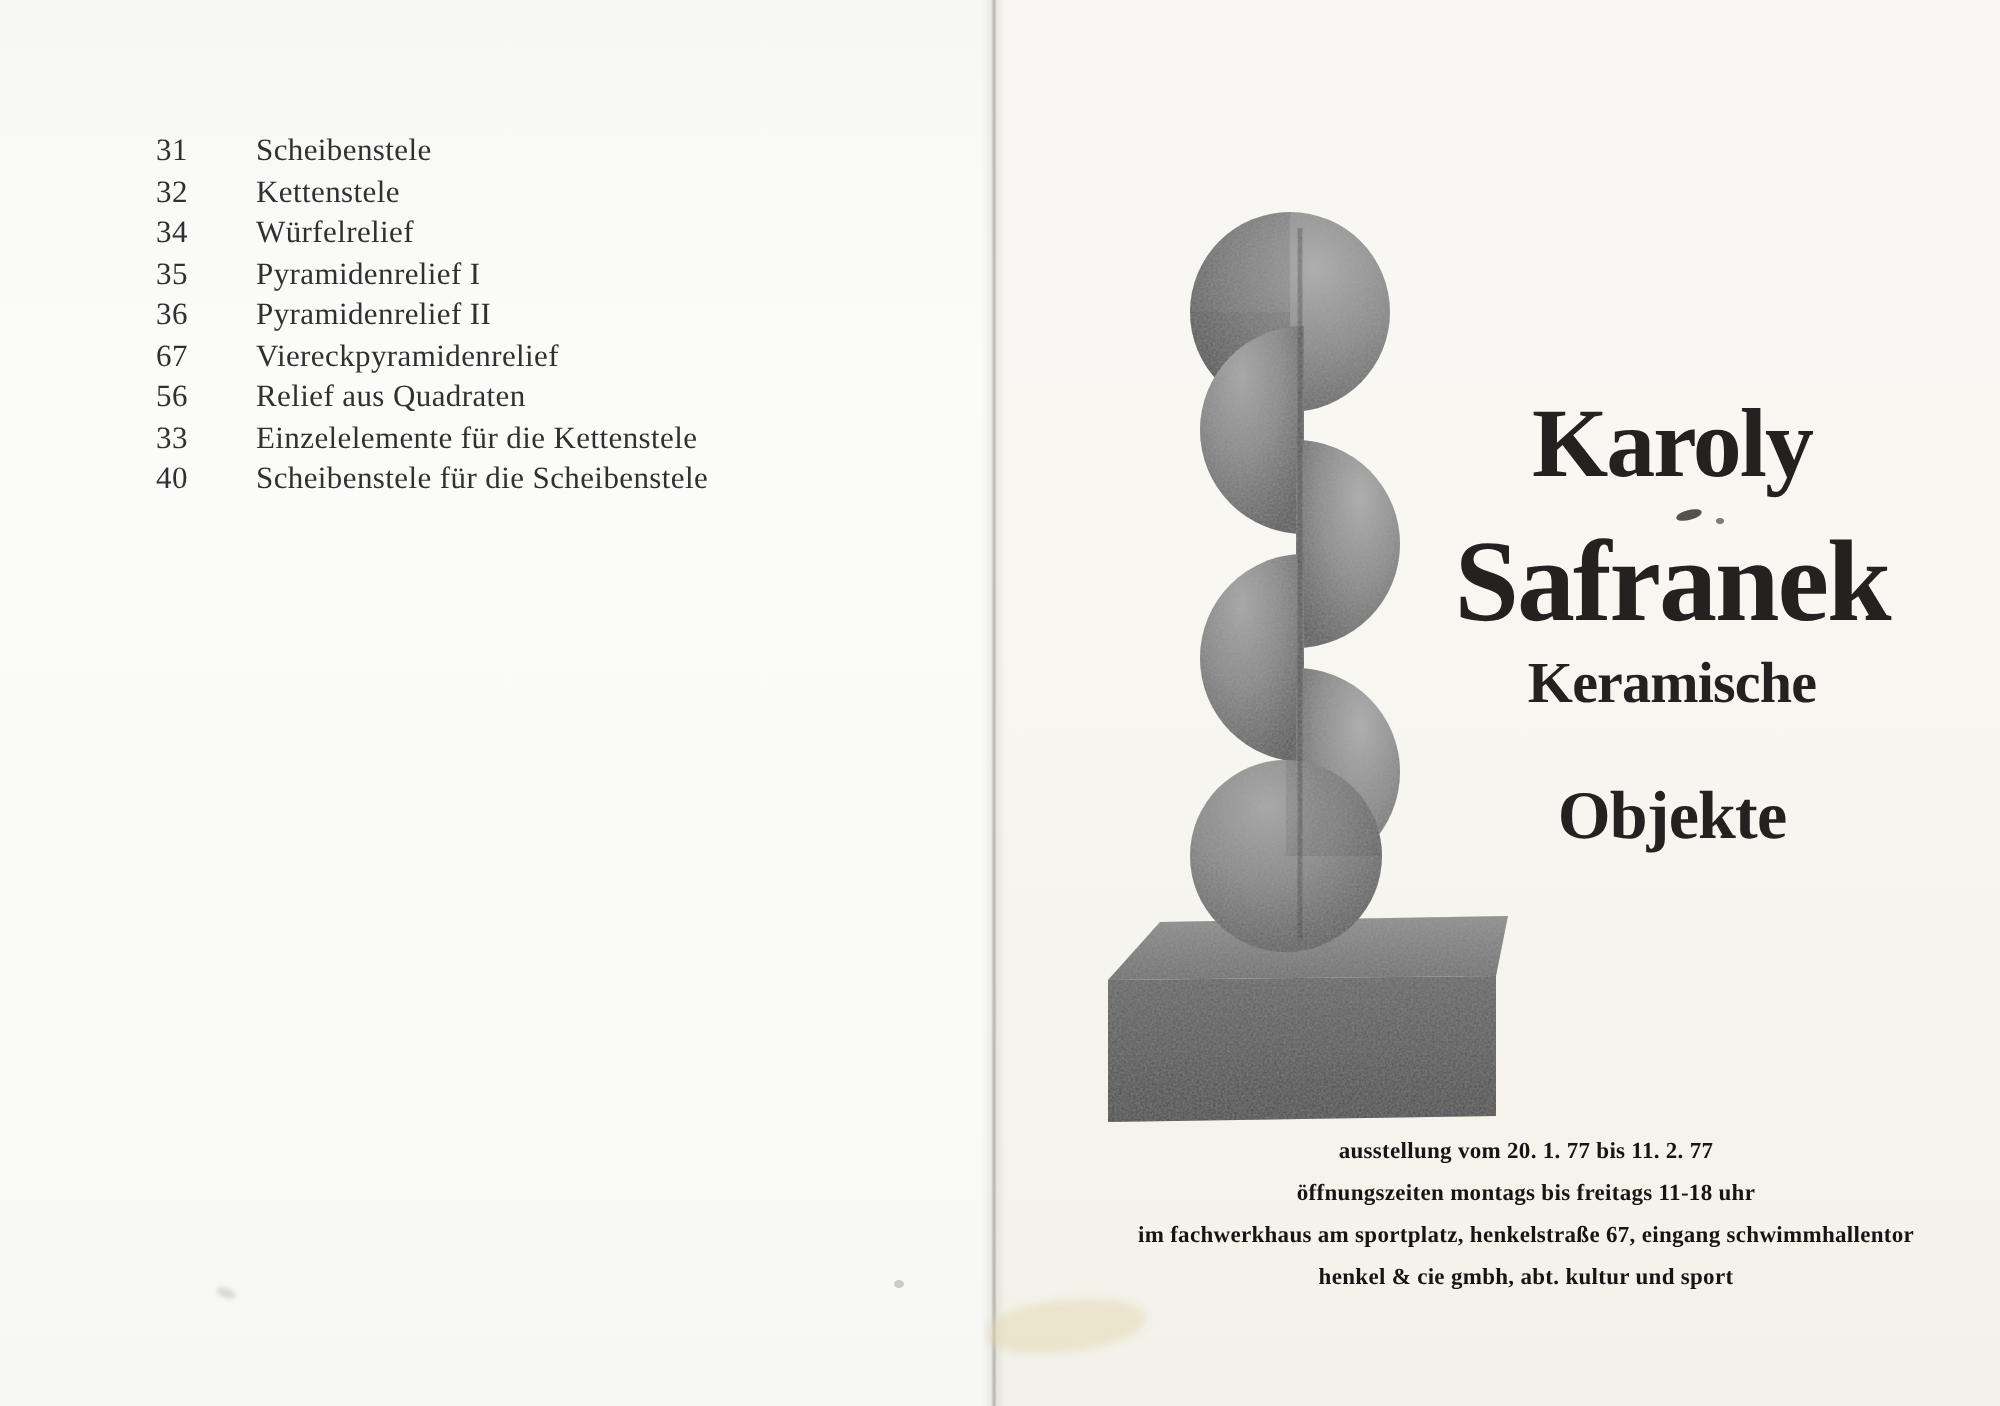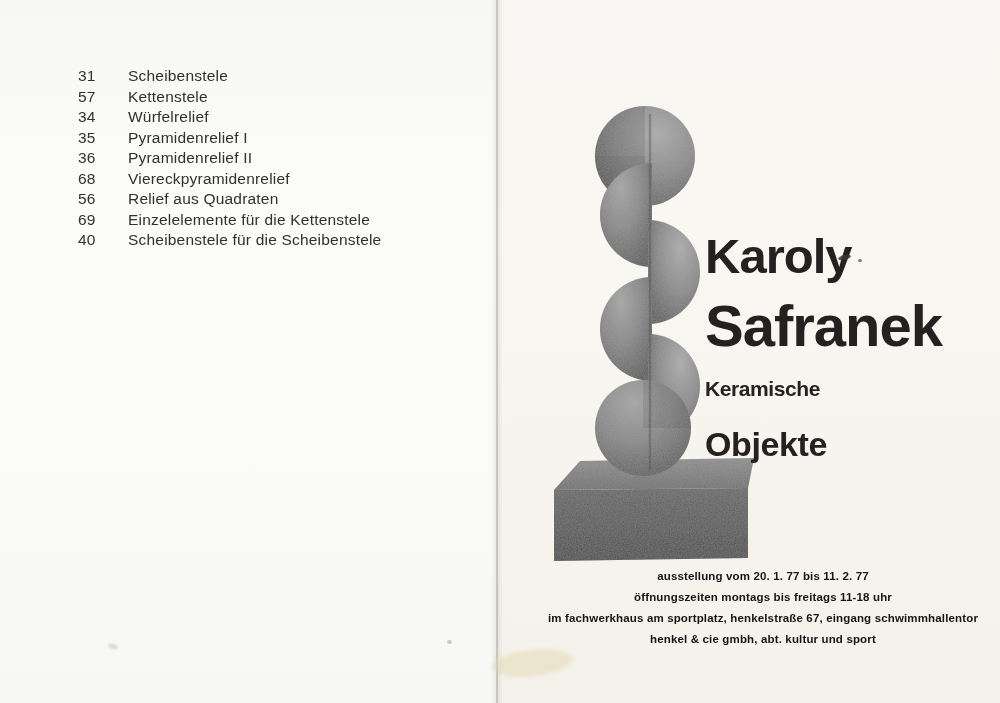--- a/index.html
+++ b/index.html
@@ -1,18 +1,18 @@
 <!DOCTYPE html>
 <html><head>
 <meta charset="utf-8">
 <style>
   html,body{margin:0;padding:0;background:#d9d9d6;}
   .scan{
     position:relative;width:1000px;height:703px;overflow:hidden;
-    font-family:Liberation Sans, sans-serif;
+    font-family:Liberation Serif, serif;
     background:#f8f8f6;
   }
   
   .page-left{
     position:absolute;left:0;top:0;width:497px;height:703px;
     background:linear-gradient(180deg,#f7f7f6 0%,#fbfbfa 25%,#fafaf8 70%,#f7f7f5 100%);
   }
   .page-right{
     position:absolute;left:497px;top:0;width:503px;height:703px;
     background:linear-gradient(180deg,#f7f6f2 0%,#f8f7f2 35%,#f5f3ec 80%,#f3f1e9 100%);
@@ -30,24 +30,24 @@
   
   .catalog{
     position:absolute;left:78px;top:66px;width:380px;
     color:#303030;font-size:15.5px;letter-spacing:.2px;
   }
   .catalog .row{display:flex;line-height:20.5px;}
   .catalog .num{width:50px;flex:0 0 50px;}
   .catalog .title{flex:1;}
   
   .headline{position:absolute;left:705px;top:0;width:262px;height:703px;color:#242120;}
-  .headline .line{position:absolute;left:0;width:100%;white-space:nowrap;line-height:1;font-weight:bold;margin-top:35px;}
+  .headline .line{position:absolute;left:0;width:100%;text-align:center;white-space:nowrap;line-height:1;font-weight:bold;}
   .t1{top:197px;font-size:49px;letter-spacing:-1px;}
   .t2{top:262px;font-size:58px;letter-spacing:-1px;}
-  .s1{top:343px;font-size:21px;letter-spacing:-.4px;}
+  .s1{top:328px;font-size:29px;letter-spacing:-.4px;}
   .s2{top:392px;font-size:34px;letter-spacing:-.4px;}
   
   .info{
     position:absolute;left:543px;top:566px;width:440px;
     text-align:center;font-weight:bold;font-size:11.5px;line-height:21px;
     color:#151515;letter-spacing:.15px;white-space:nowrap;
   }
   
   .sculpture{position:absolute;left:540px;top:88px;}
   
@@ -78,45 +78,45 @@
 
 <div class="scan">
 
   <div class="page-left">
     <div class="catalog">
       <div class="row">
         <span class="num">31</span>
         <span class="title">Scheibenstele</span>
       </div>
       <div class="row">
-        <span class="num">57</span>
+        <span class="num">32</span>
         <span class="title">Kettenstele</span>
       </div>
       <div class="row">
         <span class="num">34</span>
         <span class="title">Würfelrelief</span>
       </div>
       <div class="row">
         <span class="num">35</span>
         <span class="title">Pyramidenrelief I</span>
       </div>
       <div class="row">
         <span class="num">36</span>
         <span class="title">Pyramidenrelief II</span>
       </div>
       <div class="row">
-        <span class="num">68</span>
+        <span class="num">67</span>
         <span class="title">Viereckpyramidenrelief</span>
       </div>
       <div class="row">
         <span class="num">56</span>
         <span class="title">Relief aus Quadraten</span>
       </div>
       <div class="row">
-        <span class="num">69</span>
+        <span class="num">33</span>
         <span class="title">Einzelelemente für die Kettenstele</span>
       </div>
       <div class="row">
         <span class="num">40</span>
         <span class="title">Scheibenstele für die Scheibenstele</span>
       </div>
     </div>
   </div>
 
   <div class="page-right"></div>

